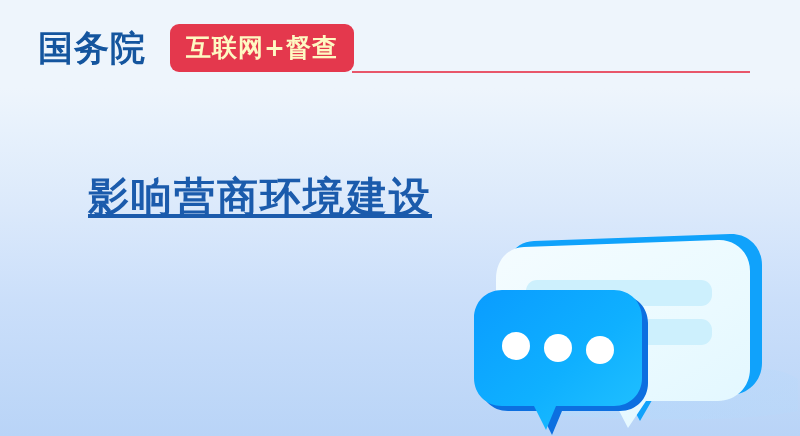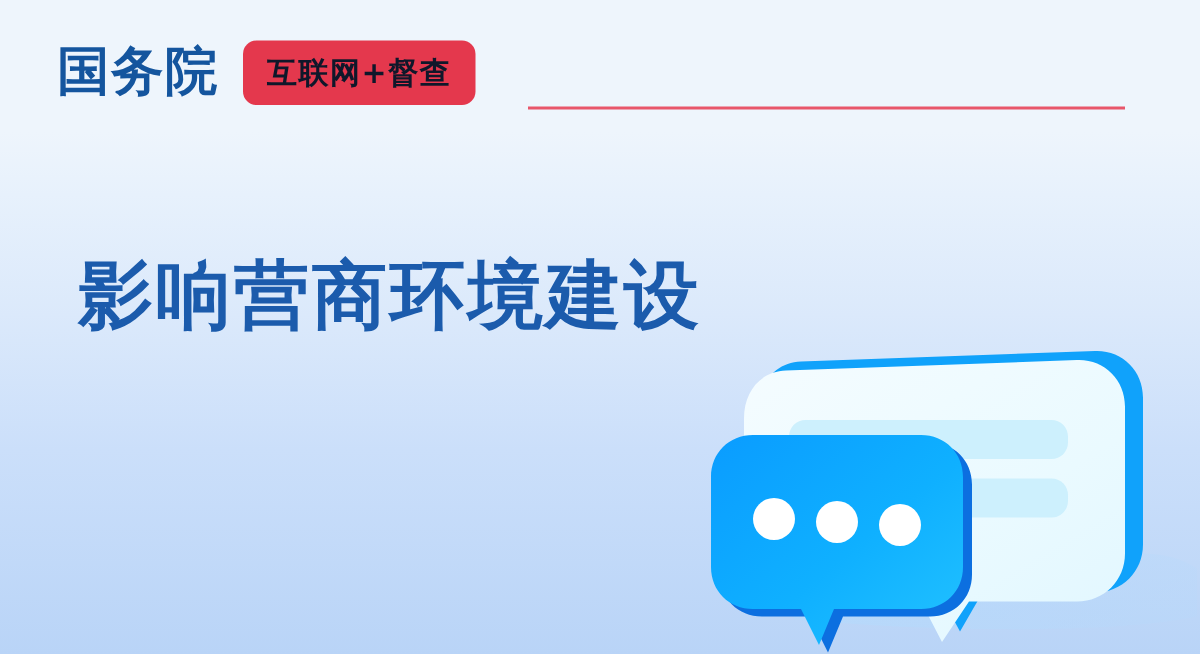--- a/index.html
+++ b/index.html
@@ -50,24 +50,24 @@
     font-size: 35px;
     font-weight: bold;
     letter-spacing: 1px;
     color: #14559e;
     line-height: 1;
     white-space: nowrap;
     font-family: "DejaVu Sans", "Liberation Sans", sans-serif;
   }
 
   #brand-badge {
-    margin-left: 16px;
+    margin-left: 24px;
     background: #e4384d;
-    color: #0f172a;
-    font-size: 20px;
+    color: #fef9c3;
+    font-size: 25px;
     font-weight: bold;
     line-height: 1;
     padding: 11px 16px 12px 16px;
     border-radius: 9px;
     white-space: nowrap;
     letter-spacing: 1px;
     font-family: "DejaVu Sans", "Liberation Sans", sans-serif;
   }
 
   #header-rule {
@@ -82,26 +82,27 @@
   
   #headline {
     position: absolute;
     left: 0;
     top: 168px;
     width: 520px;
     text-align: center;
   }
   .headline-line {
     color: #1b5bac;
-    font-size: 50px;
+    font-size: 41px;
     font-weight: bold;
     line-height: 58px;
     letter-spacing: 2px;
     white-space: nowrap;
     font-family: "DejaVu Sans", "Liberation Sans", sans-serif;
+    text-decoration: underline;
   }
 
   
   #illustration {
     position: absolute;
     left: 470px;
     top: 215px;
     width: 330px;
     height: 221px;
   }

